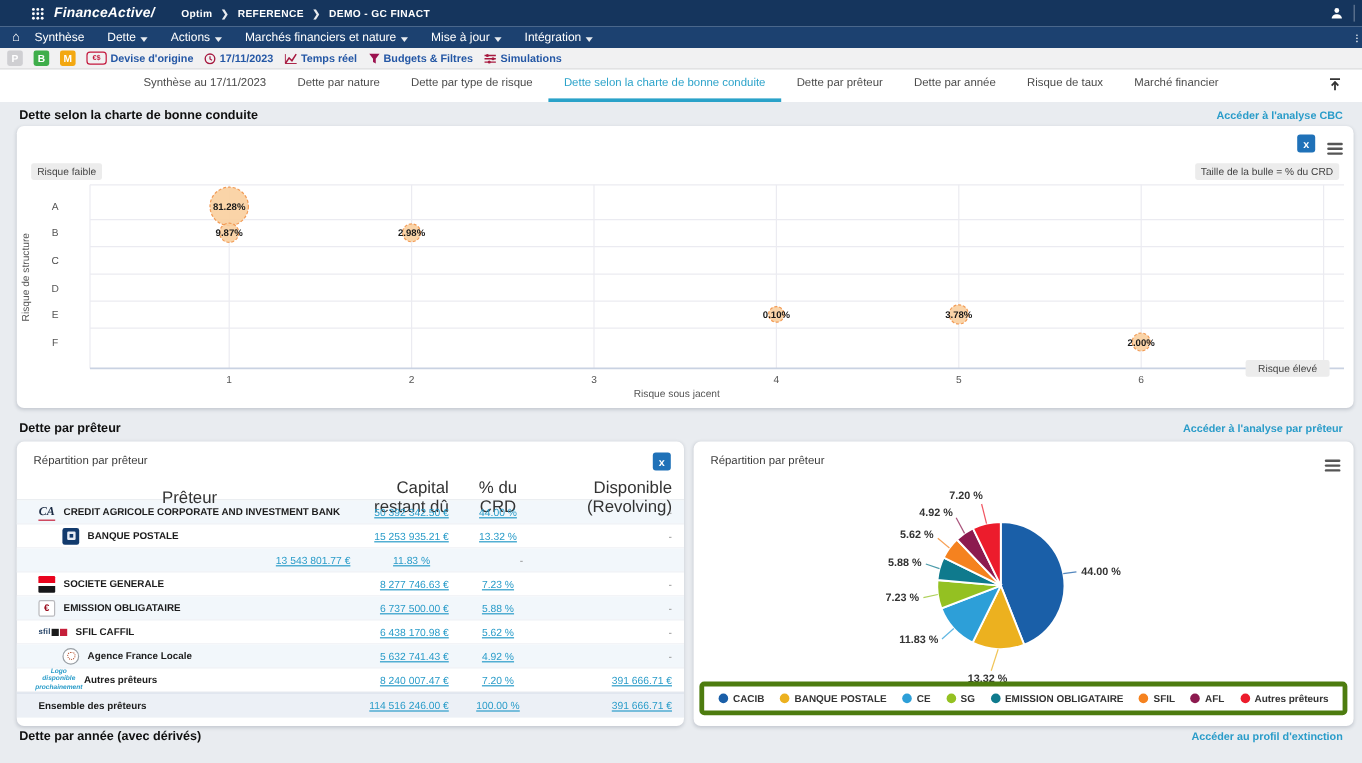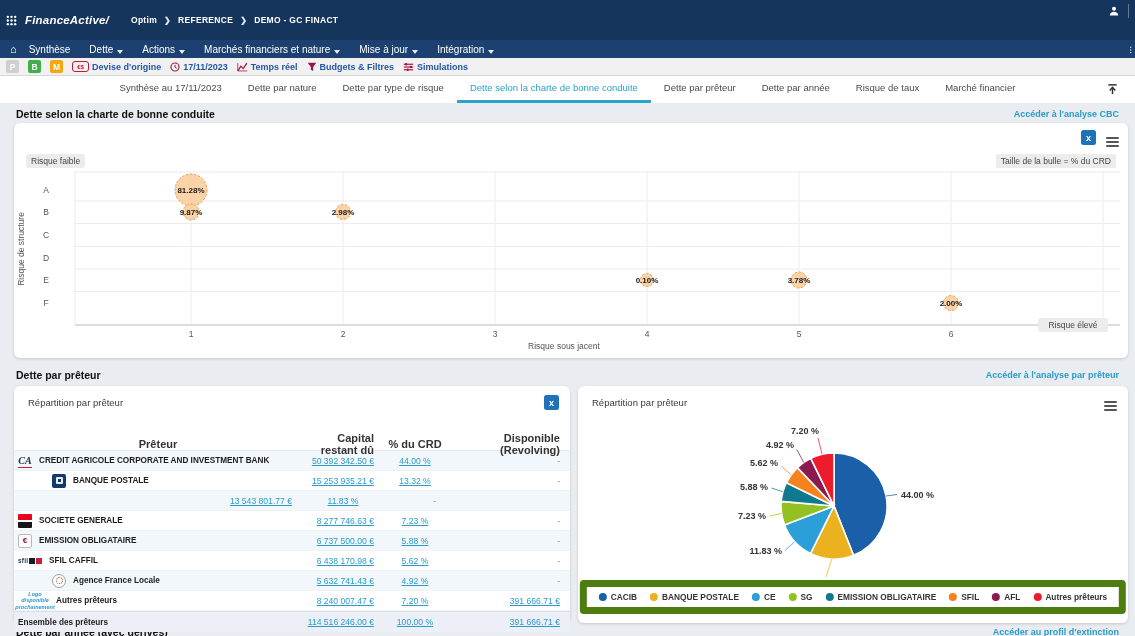--- a/index.html
+++ b/index.html
@@ -1,21 +1,21 @@
 <!DOCTYPE html>
 <html><head>
 <meta charset="utf-8">
 <style>
   *{margin:0;padding:0;box-sizing:border-box}
   html,body{background:#dfe2e6}
   .app{width:1135px;height:636px;position:relative;overflow:hidden;background:#e9ecf0;
        font-family:"Liberation Sans",sans-serif;-webkit-font-smoothing:antialiased}
 
   
-  .topbar{height:40px;background:#15355d;display:flex;align-items:center;color:#fff;padding:0 4px;position:relative}
+  .topbar{height:22px;background:#15355d;display:flex;align-items:center;color:#fff;padding:0 24px;position:relative}
   .grid-ic{margin:0 8px 0 2px;display:flex}
   .brand{font-size:11.5px;font-weight:700;letter-spacing:.2px;margin-right:22px;font-style:italic}
   .crumbs{display:flex;align-items:flex-end;gap:7px;font-size:8.5px;font-weight:700;letter-spacing:.3px}
   .crumb-sep{font-size:8px;opacity:.9;font-weight:700}
   .topbar-right{position:absolute;right:6px;top:0;height:22px;display:flex;align-items:center;gap:8px}
   .tb-divider{width:1px;height:14px;background:rgba(255,255,255,.35)}
 
   
   .navbar{height:18px;background:#1c4170;display:flex;align-items:center;color:#fff;padding:0 10px;position:relative}
   .home-ic{font-size:11px;margin-right:12px;line-height:1}
@@ -57,25 +57,25 @@
           font-size:9px;font-weight:700;display:flex;align-items:center;justify-content:center;cursor:pointer}
   .burger{position:absolute;width:13px;cursor:pointer}
   .burger i{display:block;height:2px;background:#555;margin:2px 0;border-radius:1px}
 
   
   .chip{position:absolute;background:#ececec;color:#444;font-size:8.5px;padding:2px 5px;border-radius:2px}
   .hintchip{position:absolute;background:#ececec;color:#444;font-size:8.5px;padding:2px 5px;border-radius:2px}
 
   
   .thead,.trow,.tfoot{display:grid;grid-template-columns:288px 82px 62px 1fr;align-items:center;height:20px}
-  .thead{height:19px;font-size:11px;font-weight:700;color:#333;border-bottom:1px solid #e7eaee;margin-top:24px}
+  .thead{height:19px;font-size:14px;font-weight:400;color:#333;border-bottom:1px solid #e7eaee;margin-top:8px}
   .thead .hc{text-align:center}.thead .hr{text-align:right;padding-right:10px}
   .trow{font-size:8.6px;border-bottom:1px solid #f0f2f5}
   .trow:nth-child(odd){background:#f2f7fb}
-  .tc.name{display:flex;align-items:center;padding-left:4px;font-weight:700;color:#1c1c1c;font-size:8.2px}
+  .tc.name{display:flex;align-items:center;padding-left:18px;font-weight:700;color:#1c1c1c;font-size:8.2px}
   .tc.name.indent{padding-left:38px}
   .tc.num{text-align:right;padding-right:10px}
   .tc.pct{text-align:center}
   .tv{color:#2a9cc9;text-decoration:underline;cursor:pointer}
   .dash{color:#8a8a8a}
   .tfoot{background:#ecf0f6;border-top:1px solid #d9e0ea;font-size:8.6px;height:21px}
   .tfoot .tc.name{font-weight:700}
   
   .lg{width:14px;height:14px;margin-right:7px;flex:none;display:flex;align-items:center;justify-content:center;position:relative}
   .lg-ca{font-family:"Liberation Serif",serif;font-style:italic;font-weight:700;font-size:10px;color:#1b2b44;border-bottom:1.5px solid #c51f3a}
@@ -90,21 +90,21 @@
   .sfil-t{font-size:6.5px;font-weight:700;color:#16365c;letter-spacing:.2px}
   .sfil-sq{width:6px;height:6px;background:#c51f3a;display:inline-block}
   .sfil-sq2{width:6px;height:6px;background:#1a1a1a;display:inline-block;position:relative}
   .lg-afl{border:1.4px solid #9aa0a6;border-radius:50%;background:#fff}
   .lg-afl::after{content:"";width:5px;height:5px;border:1px dotted #b4512f;border-radius:50%}
   .lg-autres{width:34px;margin-right:4px}
   .autres-t{font-size:5.5px;line-height:1.15;color:#2a9cc9;font-style:italic;text-align:center}
 
   
   .legend{position:absolute;left:50%;transform:translateX(-50%);bottom:9px;display:flex;align-items:center;gap:13px;
-          border:7px solid #4d7c0f;border-radius:4px;padding:5px 12px;background:#fff;white-space:nowrap}
+          border:4px solid #4d7c0f;border-radius:4px;padding:5px 12px;background:#fff;white-space:nowrap}
   .litem{display:flex;align-items:center;gap:4px;font-size:8.3px;font-weight:700;color:#333;cursor:pointer}
   .dot{width:8px;height:8px;border-radius:50%}
   .c0{background:#1a5fa8}.c1{background:#ecb11f}.c2{background:#2d9fd8}.c3{background:#94c122}
   .c4{background:#0f7a8d}.c5{background:#f5821f}.c6{background:#8c1a4f}.c7{background:#ec1c2c}
 
   svg text{font-family:"Liberation Sans",sans-serif}
 </style>
 </head>
 <body>
 

